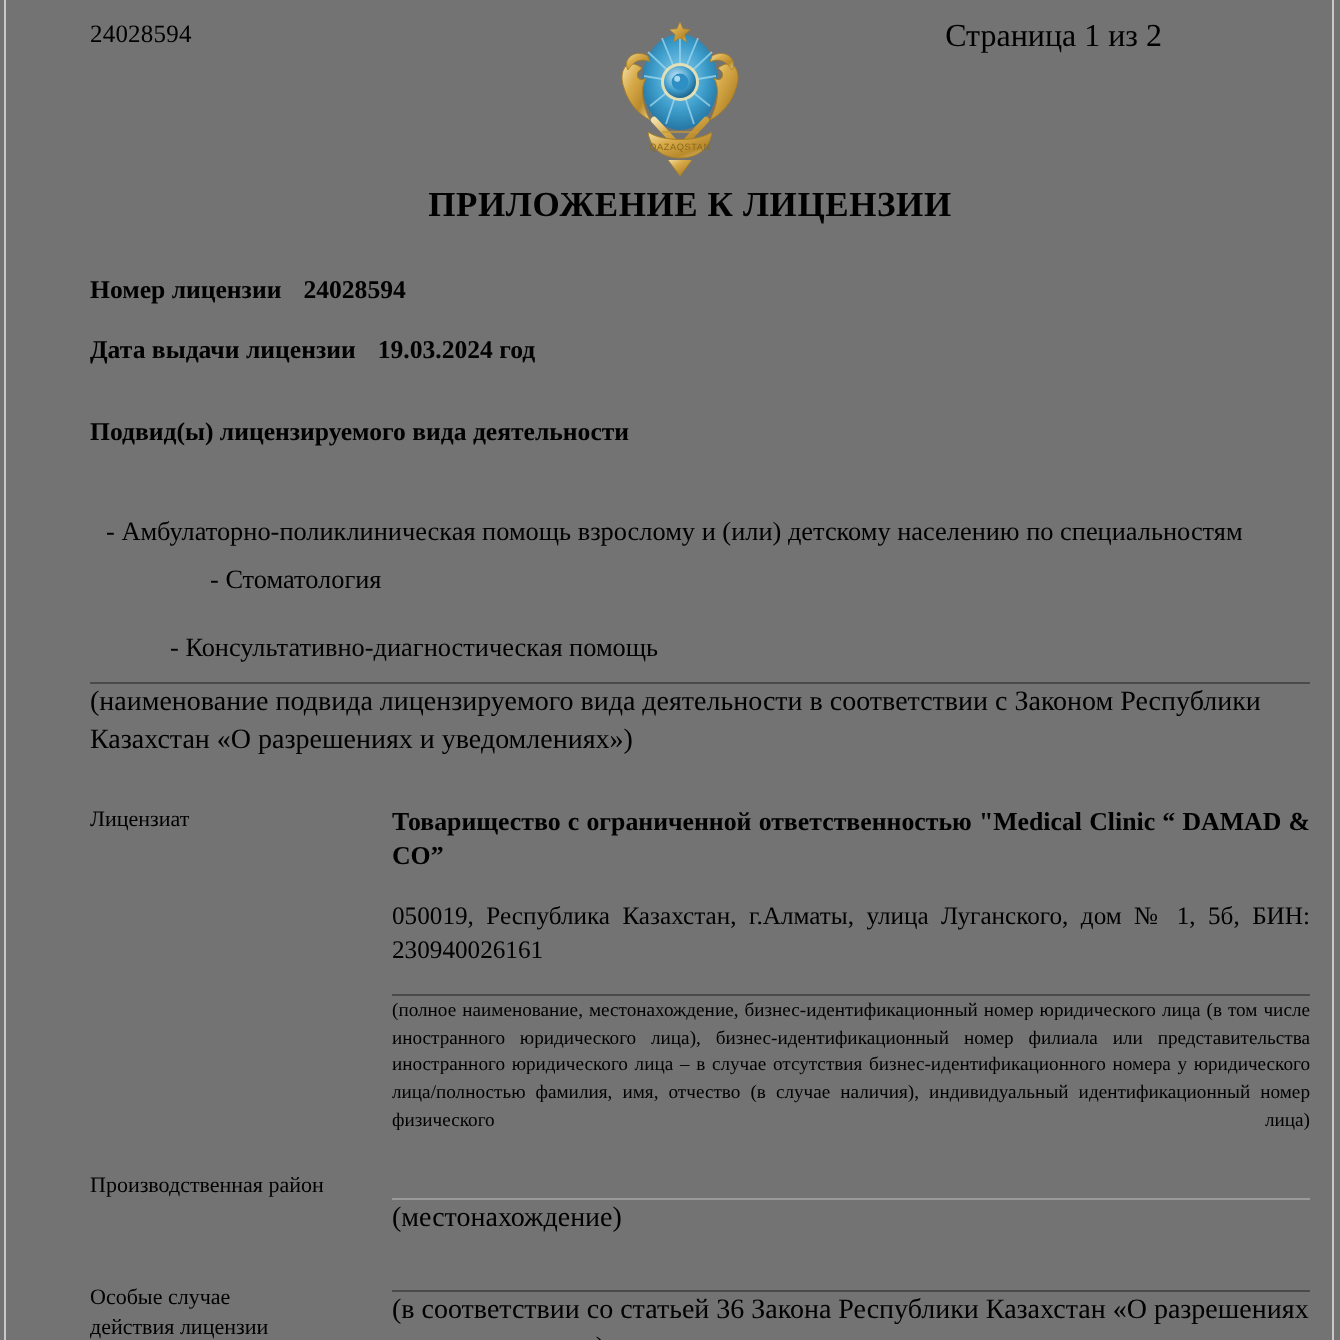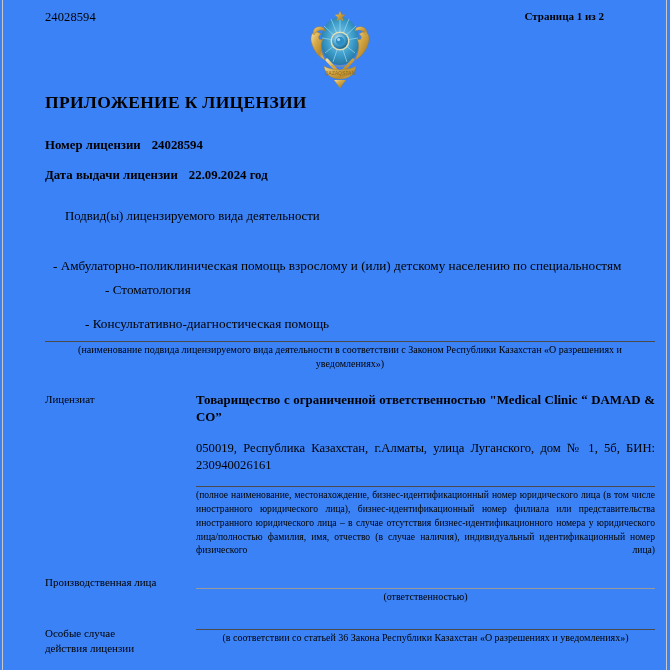--- a/index.html
+++ b/index.html
@@ -10,21 +10,21 @@
   body {
     font-family: "Liberation Serif", "DejaVu Serif", serif;
     color: #000000;
     -webkit-font-smoothing: antialiased;
   }
 
   #page {
     position: relative;
     width: 670px;
     height: 670px;
-    background: #3b82f6;
+    background: #737373;
     overflow: hidden;
     box-sizing: border-box;
   }
 
   
   .page-edge {
     position: absolute;
     top: 0;
     bottom: 0;
     width: 1px;
@@ -48,88 +48,87 @@
   }
   .doc-number {
     position: absolute;
     left: 0;
     top: 0;
     font-size: 12.5px;
     letter-spacing: .1px;
   }
   .page-indicator {
     position: absolute;
-    right: 51px;
+    right: 74px;
     top: 0;
-    font-size: 11px;
-    font-weight: bold;
+    font-size: 16px;
+    font-weight: normal;
   }
 
   
   .emblem-wrap {
     position: absolute;
     left: 0;
     right: 0;
     top: 8px;
     display: flex;
     justify-content: center;
     pointer-events: none;
   }
   .emblem {
     width: 66px;
     height: 82px;
     margin-left: 10px;
   }
 
   
   .doc-title {
+    text-align: center;
     font-size: 17.5px;
     font-weight: bold;
     letter-spacing: .3px;
     margin-top: 60px;
     padding-right: 10px;
   }
 
   .meta-line {
     font-size: 12.8px;
     font-weight: bold;
     padding-right: 10px;
   }
   .meta-line.first { margin-top: 25px; }
   .meta-line.second { margin-top: 15px; }
   .meta-line .gap { display: inline-block; width: 11px; }
 
   
   .section-heading {
     font-size: 12.8px;
-    font-weight: normal;
+    font-weight: bold;
     margin-top: 26px;
-    margin-left: 20px;
   }
   .subtype {
     font-size: 13.2px;
     margin-top: 12px;
     white-space: nowrap;
   }
   .subtype.lvl1 { margin-left: 8px; margin-top: 34px; }
   .subtype.lvl2 { margin-left: 40px; margin-top: 18px; }
   .subtype.lvl3 { margin-left: 60px; margin-top: 8px; }
 
   hr.rule {
     border: none;
     border-top: 1px solid #4a4a4a;
     margin: 0;
     height: 0;
   }
   hr.rule.full { margin-top: 9px; }
   hr.rule.light { border-top: 1px solid #9a9a9a; }
 
   .note {
-    font-size: 10px;
-    text-align: center;
+    font-size: 14px;
     line-height: 1.35;
     margin-top: 1px;
   }
   .note.justified {
     text-align: justify;
     text-align-last: justify;
     font-size: 9.6px;
     line-height: 1.45;
   }
 
@@ -247,21 +246,21 @@
       <div class="page-indicator">Страница 1 из 2</div>
     </div>
 
     <div class="doc-title">ПРИЛОЖЕНИЕ К ЛИЦЕНЗИИ</div>
 
     <div class="meta-line first">
       <span>Номер лицензии</span><span class="gap"></span><span>24028594</span>
     </div>
 
     <div class="meta-line second">
-      <span>Дата выдачи лицензии</span><span class="gap"></span><span>22.09.2024 год</span>
+      <span>Дата выдачи лицензии</span><span class="gap"></span><span>19.03.2024 год</span>
     </div>
 
     <div class="section-heading">Подвид(ы) лицензируемого вида деятельности</div>
 
     <div class="subtype lvl1">- Амбулаторно-поликлиническая помощь взрослому и (или) детскому населению по специальностям</div>
     <div class="subtype lvl3">- Стоматология</div>
     <div class="subtype lvl2">- Консультативно-диагностическая помощь</div>
 
     <hr class="rule full">
     <div class="note">(наименование подвида лицензируемого вида деятельности в соответствии с Законом Республики Казахстан «О разрешениях и уведомлениях»)</div>
@@ -270,24 +269,24 @@
       <div class="field-label">Лицензиат</div>
       <div class="field-body">
         <div class="field-value">Товарищество с ограниченной ответственностью "Medical Clinic “ DAMAD &amp; CO”</div>
         <div class="field-sub" id="licensee-address">050019, Республика Казахстан, г.Алматы, улица Луганского, дом № 1, 5б, БИН: 230940026161</div>
         <hr class="rule" id="licensee-note-rule">
         <div class="note justified">(полное наименование, местонахождение, бизнес-идентификационный номер юридического лица (в том числе иностранного юридического лица), бизнес-идентификационный номер филиала или представительства иностранного юридического лица – в случае отсутствия бизнес-идентификационного номера у юридического лица/полностью фамилия, имя, отчество (в случае наличия), индивидуальный идентификационный номер физического лица)</div>
       </div>
     </div>
 
     <div class="field" id="prodbase-row">
-      <div class="field-label">Производственная лица</div>
+      <div class="field-label">Производственная район</div>
       <div class="field-body">
         <hr class="rule light" id="prodbase-rule">
-        <div class="note">(ответственностью)</div>
+        <div class="note">(местонахождение)</div>
       </div>
     </div>
 
     <div class="field" id="special-row">
       <div class="field-label">
         <div>Особые случае</div>
         <div>действия лицензии</div>
       </div>
       <div class="field-body">
         <hr class="rule" id="special-rule">

